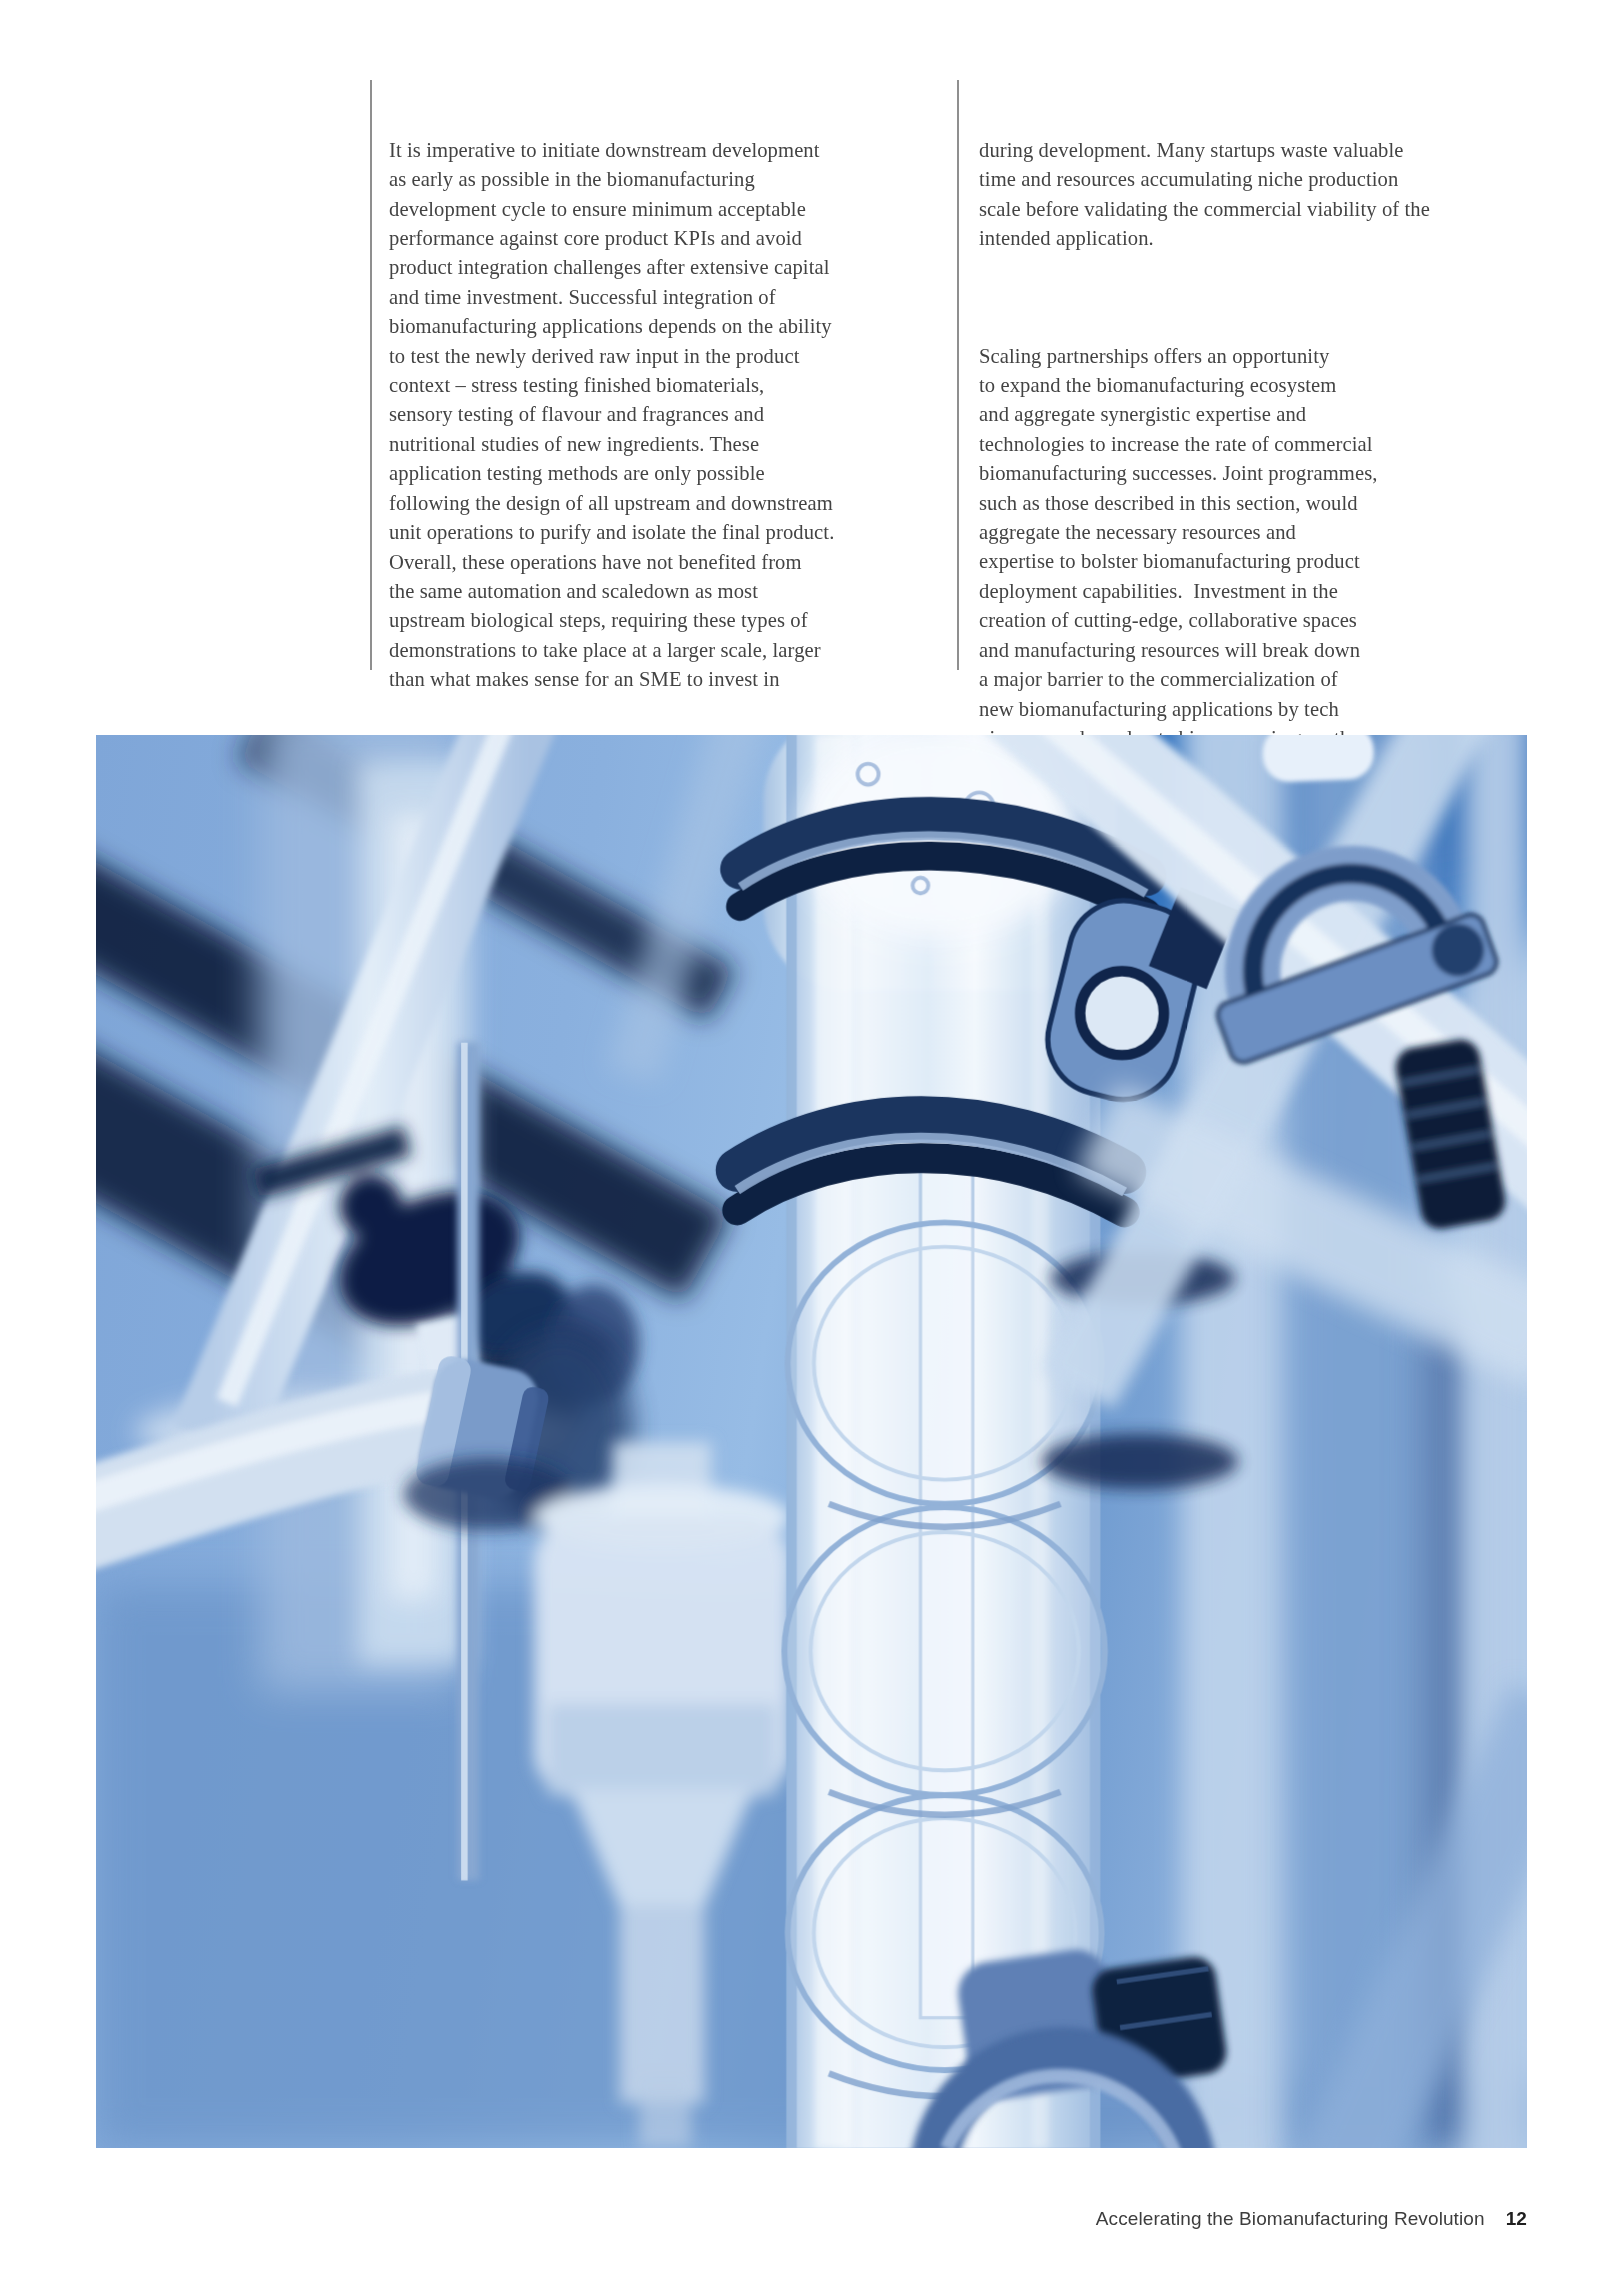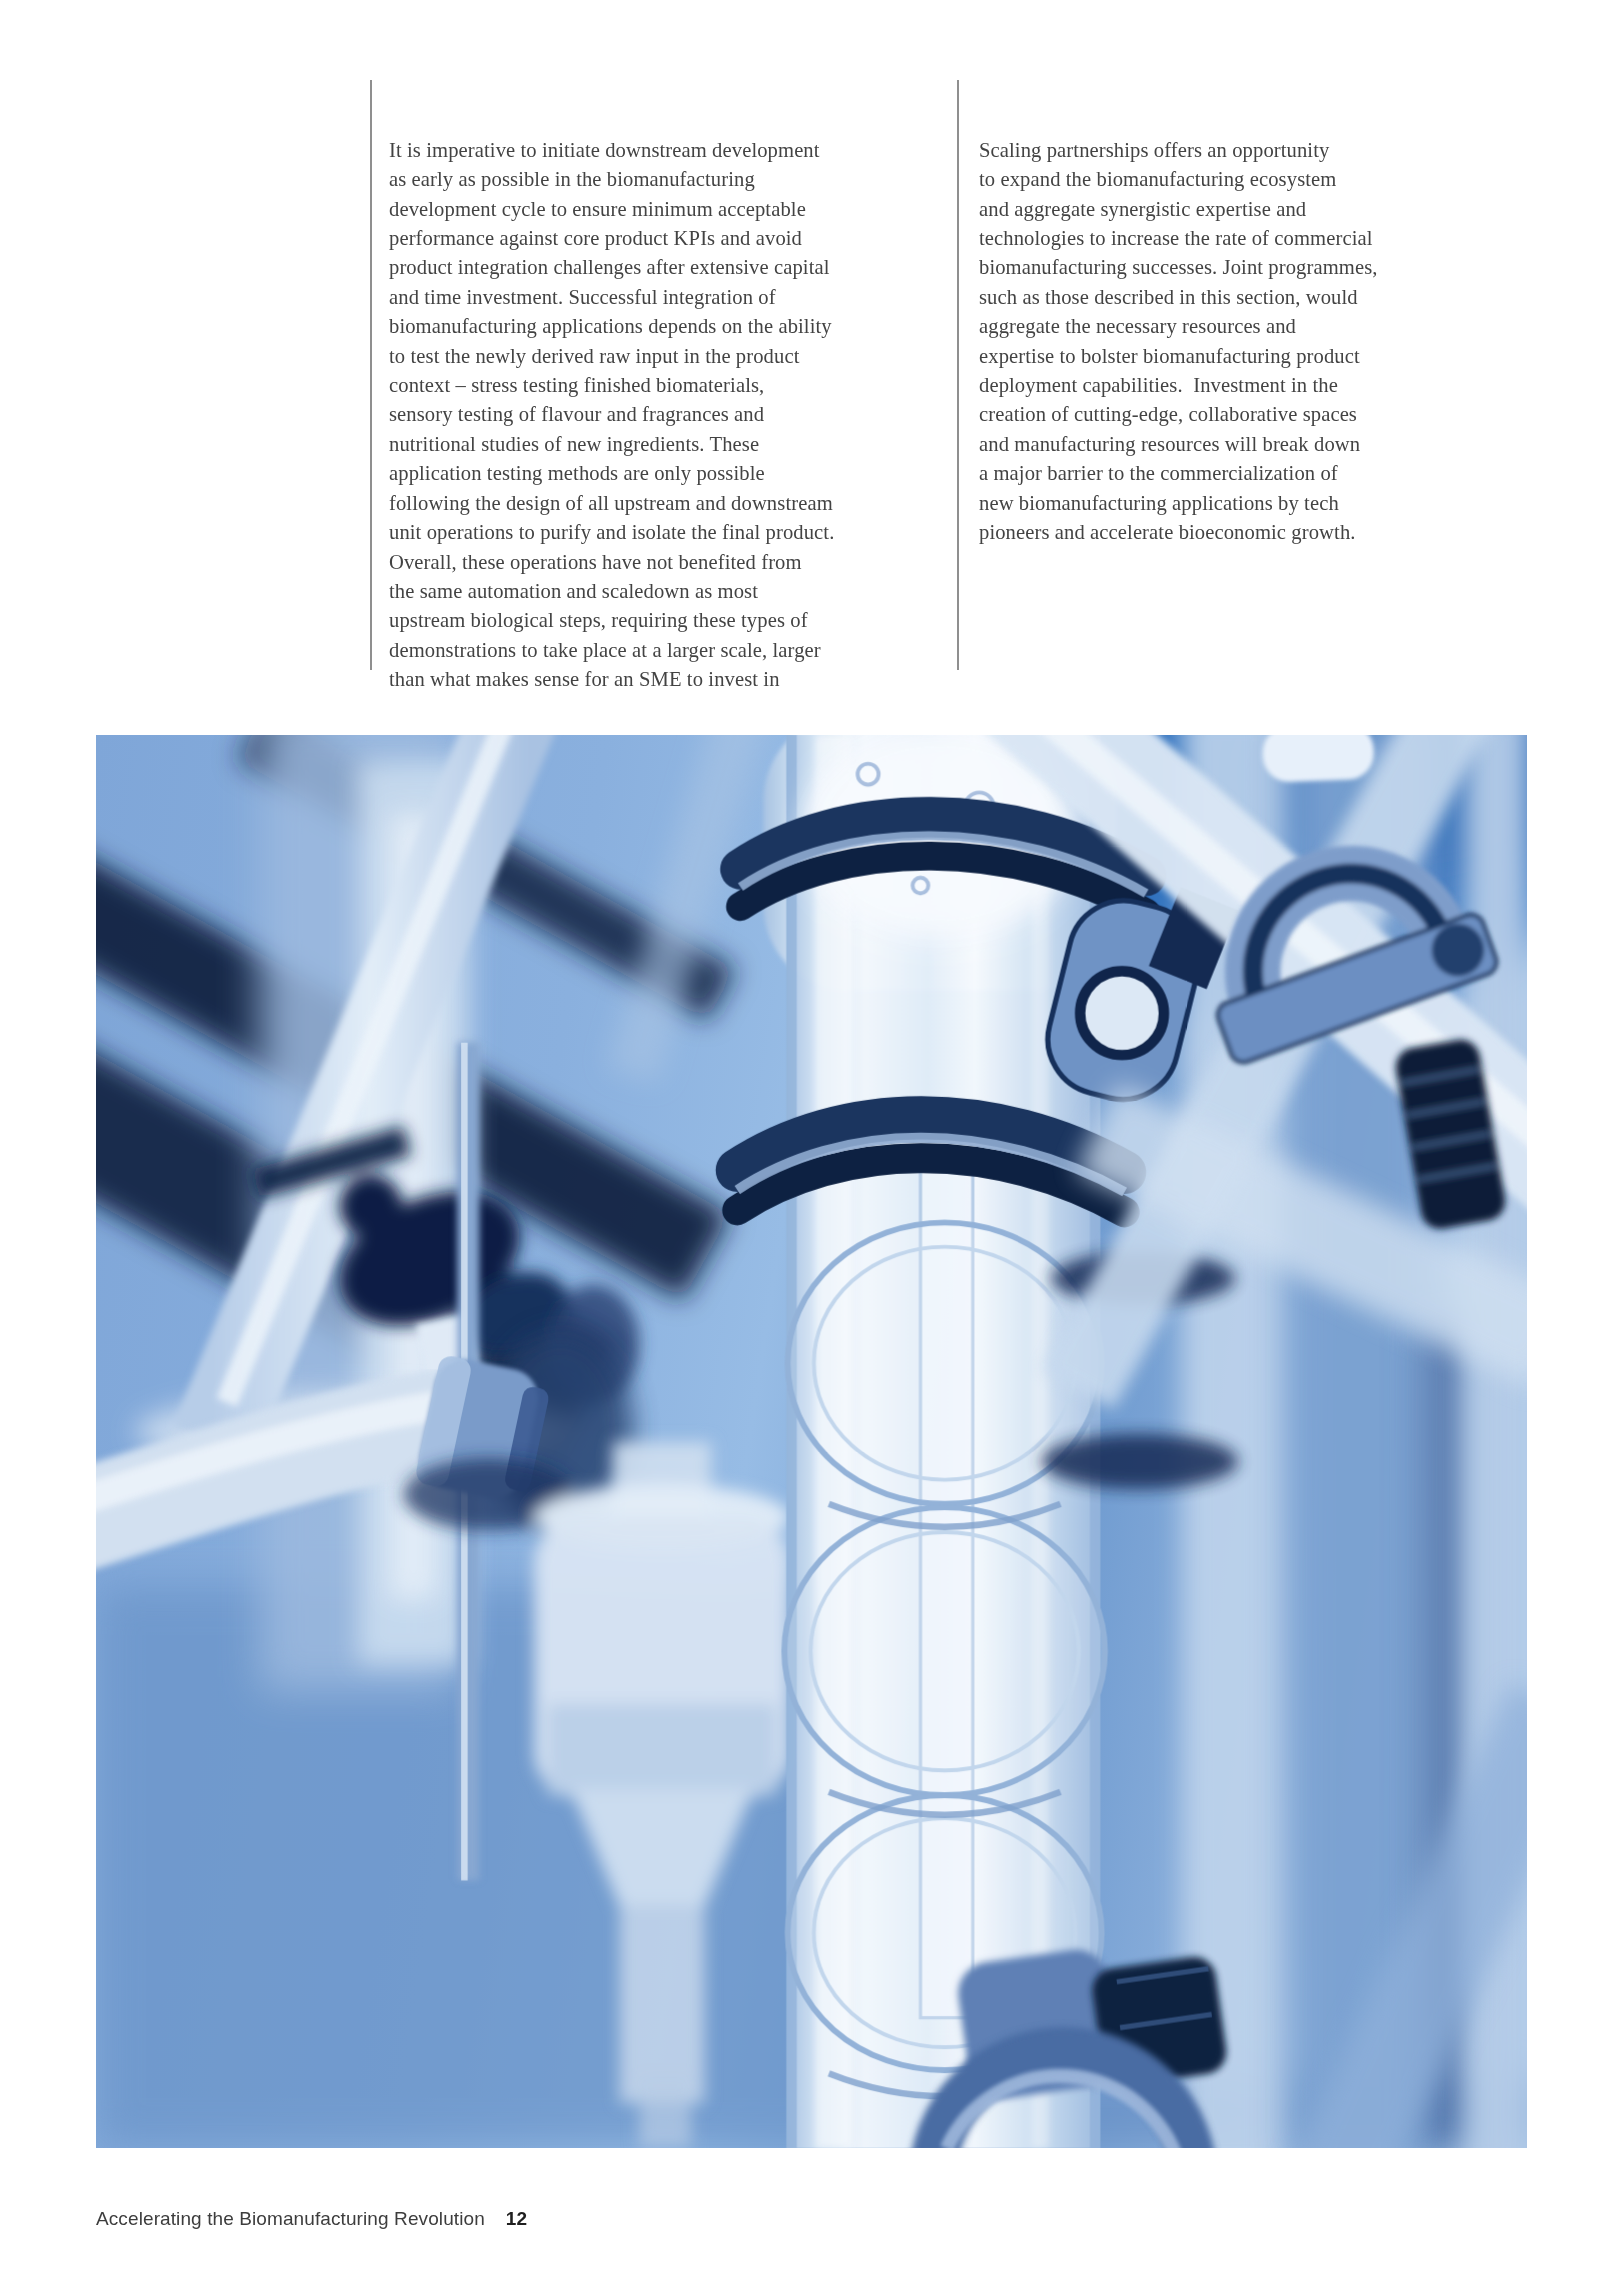--- a/index.html
+++ b/index.html
@@ -23,21 +23,21 @@
   #col-right{left:979px;}
   #col-right .para + .para{margin-top:29.4px;}
   .para{margin:0;}
   .photo-wrap{
     position:absolute;left:96px;top:735px;width:1431px;height:1413px;
     overflow:hidden;background:#7fa6d8;
   }
   .photo-wrap svg{display:block;width:100%;height:100%;}
   .footer{
     position:absolute;left:96px;top:2208px;width:1431px;
-    font-size:19px;color:#3d3d3d;letter-spacing:0.1px;
+    text-align:right;font-size:19px;color:#3d3d3d;letter-spacing:0.1px;
   }
   .footer .pagenum{font-weight:bold;color:#1f1f1f;margin-left:21px;}
 </style>
 </head>
 <body>
 
 <div class="col-rule" id="rule-left"></div>
 
 <div class="col-rule" id="rule-right"></div>
 
@@ -57,20 +57,24 @@
 following the design of all upstream and downstream
 unit operations to purify and isolate the final product.
 Overall, these operations have not benefited from
 the same automation and scaledown as most
 upstream biological steps, requiring these types of
 demonstrations to take place at a larger scale, larger
 than what makes sense for an SME to invest in</p>
 </div>
 
 <div class="text-col" id="col-right">
+  <p class="para">during development. Many startups waste valuable
+time and resources accumulating niche production
+scale before validating the commercial viability of the
+intended application.</p>
   <p class="para">Scaling partnerships offers an opportunity
 to expand the biomanufacturing ecosystem
 and aggregate synergistic expertise and
 technologies to increase the rate of commercial
 biomanufacturing successes. Joint programmes,
 such as those described in this section, would
 aggregate the necessary resources and
 expertise to bolster biomanufacturing product
 deployment capabilities.  Investment in the
 creation of cutting-edge, collaborative spaces

